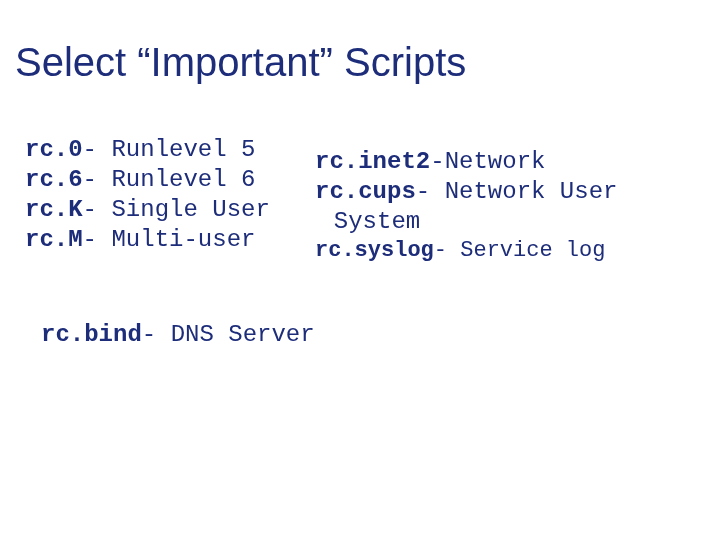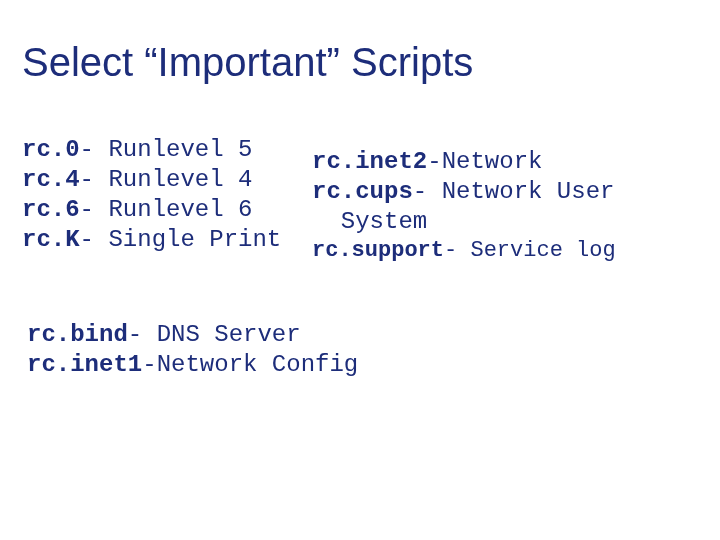--- a/index.html
+++ b/index.html
@@ -8,21 +8,21 @@
     width: 720px;
     height: 540px;
     background: #ffffff;
     overflow: hidden;
   }
   .slide {
     position: relative;
     width: 720px;
     height: 540px;
     box-sizing: border-box;
-    padding: 40px 35px 0 22px;
+    padding: 40px 35px 0 15px;
   }
   .title {
     font-family: "Verdana", "Geneva", sans-serif;
     font-size: 40px;
     font-weight: 400;
     color: #1d2d7a;
     margin: 0 0 50px 0;
     white-space: nowrap;
   }
   .content {
@@ -43,48 +43,48 @@
     left: 290px;
     top: 12px;
     width: 360px;
   }
   .row {
     white-space: nowrap;
     margin-bottom: 0;
   }
   .bold {
     font-weight: bold;
+    margin-left: 10px;
   }
   .lower {
     position: absolute;
-    left: 5px;
+    left: 16px;
     top: 185px;
   }
 </style>
 </head>
 <body>
 
 <div class="slide">
   <h1 class="title">Select “Important” Scripts</h1>
 
   <div class="content">
 
     <div class="col-left">
       <div class="row"><span class="bold">rc.0</span><span>- </span><span>Runlevel 5</span></div>
-      <div class="row"><span class="bold">rc.4</span><span>- </span><span>Runlevel 4</span></div>
       <div class="row"><span class="bold">rc.6</span><span>- </span><span>Runlevel 6</span></div>
-      <div class="row"><span class="bold">rc.K</span><span>- </span><span>Single Print</span></div>
+      <div class="row"><span class="bold">rc.K</span><span>- </span><span>Single User</span></div>
+      <div class="row"><span class="bold">rc.M</span><span>- </span><span>Multi-user</span></div>
     </div>
 
     <div class="col-right">
       <div class="row"><span class="bold">rc.inet2</span><span>-</span><span>Network</span></div>
       <div class="row"><span class="bold">rc.cups</span><span>- </span><span>Network User</span></div>
       <div class="row">&nbsp;&nbsp;<span>System</span></div>
-      <div class="row" style="font-size:22px"><span class="bold">rc.support</span><span>- </span><span>Service log</span></div>
+      <div class="row" style="font-size:22px"><span class="bold">rc.syslog</span><span>- </span><span>Service log</span></div>
     </div>
 
     <div class="lower">
       <div class="row"><span class="bold">rc.bind</span><span>- </span><span>DNS Server</span></div>
-      <div class="row"><span class="bold">rc.inet1</span><span>-</span><span>Network Config</span></div>
     </div>
 
   </div>
 </div>
 
 </body></html>

